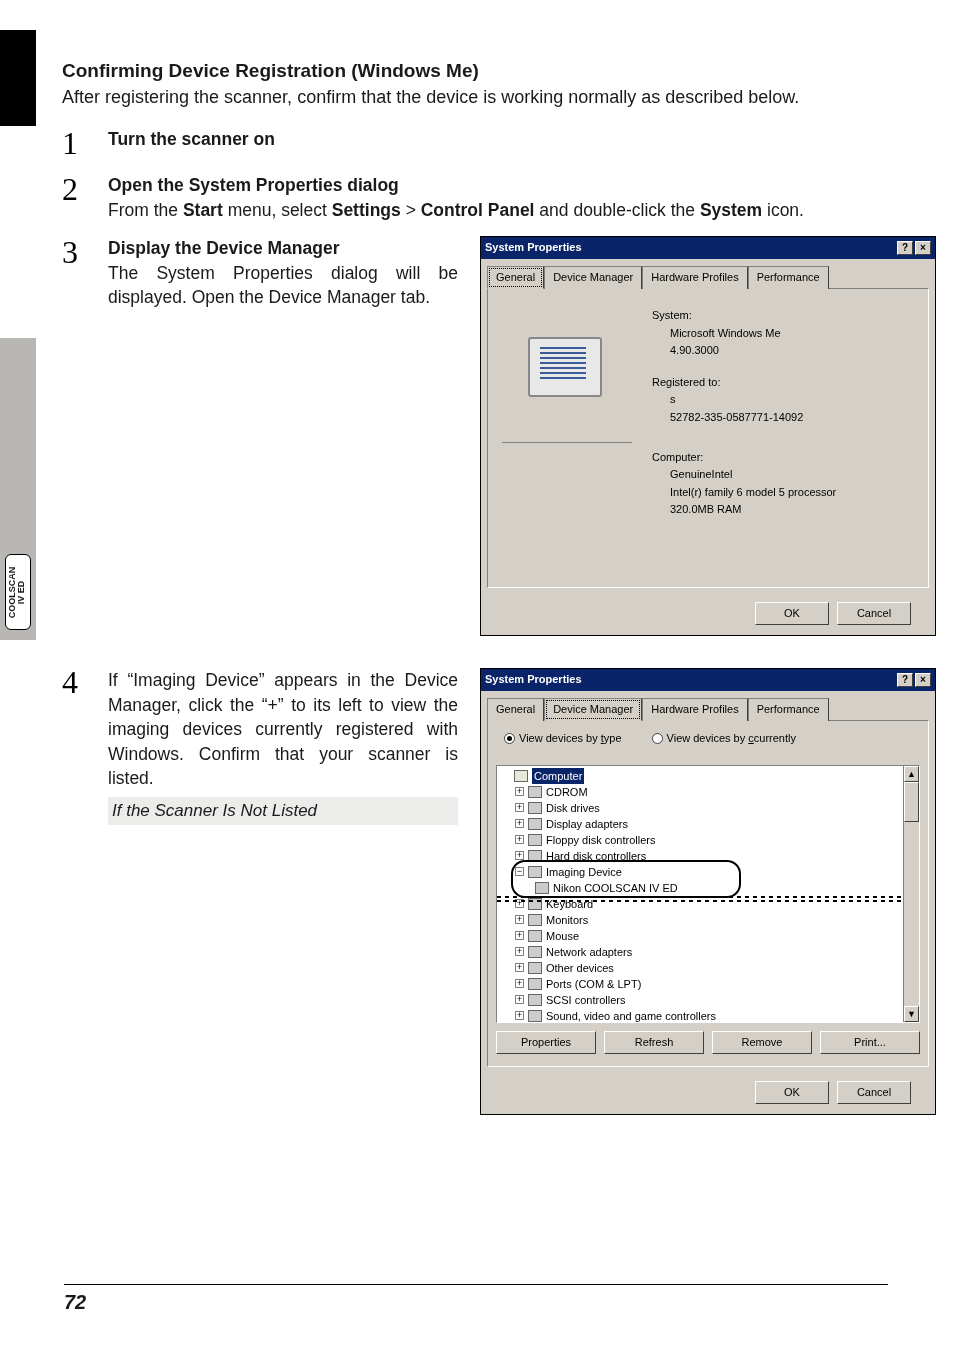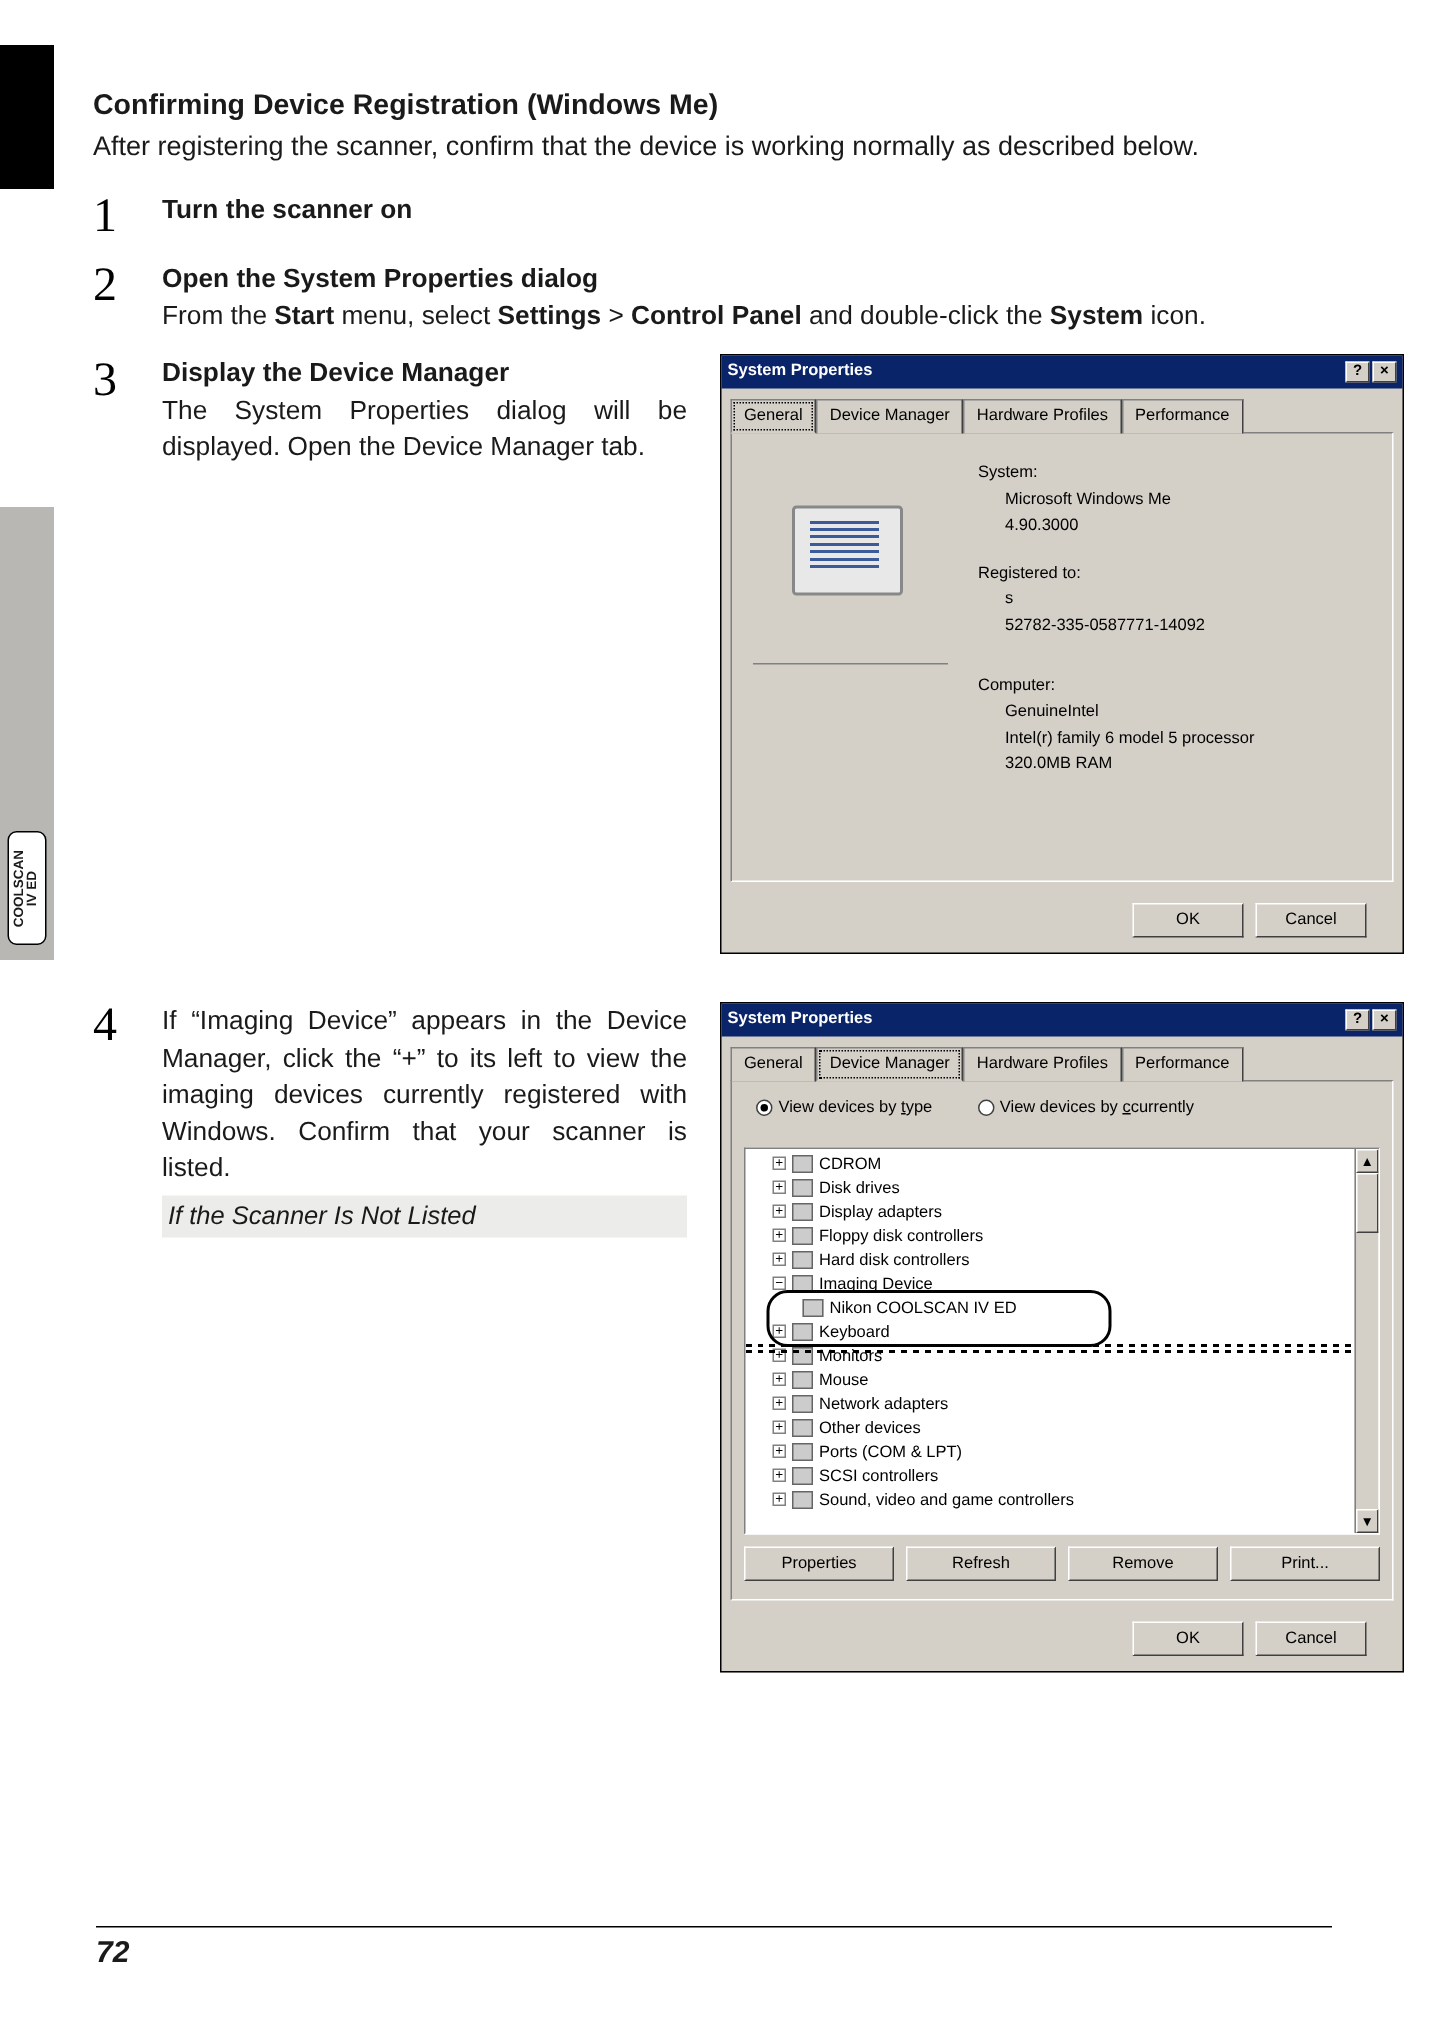--- a/index.html
+++ b/index.html
@@ -293,20 +293,25 @@
                 <span class="dot on"></span>
                 <span><span>View devices by </span><span class="u">t</span><span>ype</span></span>
               </span>
               <span class="radio">
                 <span class="dot"></span>
                 <span><span>View devices by </span><span class="u">c</span><span>currently</span></span>
               </span>
             </div>
             <div class="tree-wrap">
               <div class="tree">
+                <div class="row">
+                    <span class="sp"></span>
+                    <span class="ico comp"></span>
+                    <span class="sel">Computer</span>
+                  </div>
                 <div class="row ind1">
                     <span class="pm">+</span>
                     <span class="ico"></span>
                     <span>CDROM</span>
                   </div>
                 <div class="row ind1">
                     <span class="pm">+</span>
                     <span class="ico"></span>
                     <span>Disk drives</span>
                   </div>

